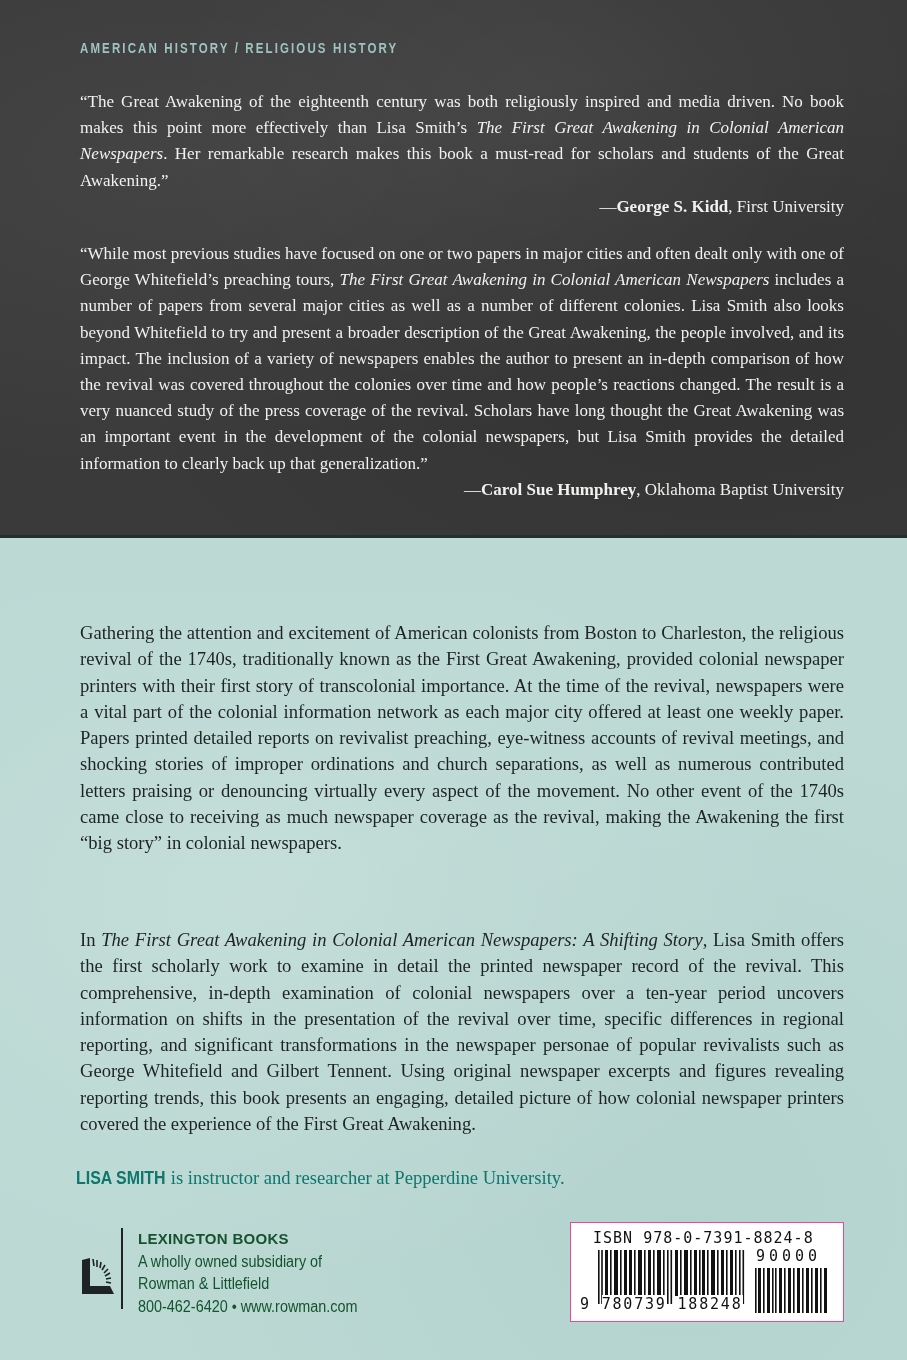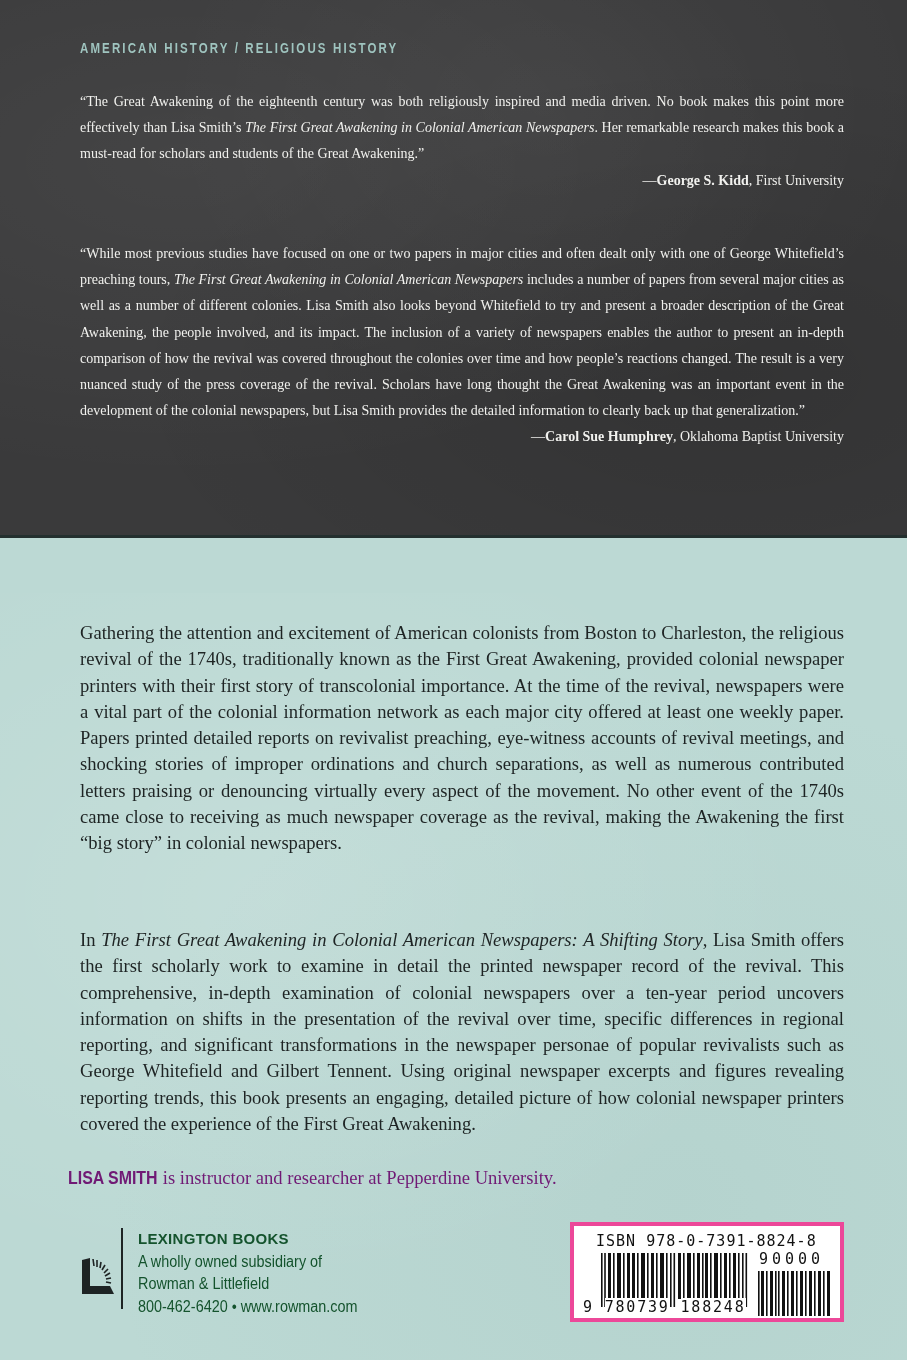--- a/index.html
+++ b/index.html
@@ -31,40 +31,40 @@
   .category {
     position: absolute; left: 80px; top: 40px;
     font-family: "Liberation Sans", "DejaVu Sans", sans-serif;
     font-size: 14px; font-weight: bold; letter-spacing: 2.6px;
     color: #9fc4bf;
     transform: scaleX(0.82); transform-origin: left top;
     white-space: nowrap;
   }
   .blurb {
     position: absolute; left: 80px; width: 764px;
-    color: #f1f1ee; font-size: 14px; line-height: 26.2px;
+    color: #f1f1ee; font-size: 17px; line-height: 26.2px;
     text-align: justify;
   }
   .blurb i { font-style: italic; }
   .blurb-1 { top: 89px; }
   .blurb-2 { top: 241px; }
   .attribution {
     display: block; text-align: right;
   }
   .attribution b { font-weight: bold; }
   .body-text {
     position: absolute; left: 80px; width: 764px;
     color: #1e2424; font-size: 18.6px; line-height: 26.3px;
     text-align: justify;
   }
   .body-1 { top: 620px; }
   .body-2 { top: 909px; margin-top: 18px; }
   .author-bio {
-    position: absolute; left: 68px; top: 1167px;
-    color: #701a75; font-size: 18.6px; white-space: nowrap;
+    position: absolute; left: 76px; top: 1167px;
+    color: #0f766e; font-size: 18.6px; white-space: nowrap;
   }
   .author-name {
     font-family: "Liberation Sans", "DejaVu Sans", sans-serif;
     font-weight: bold; font-size: 18.5px;
     display: inline-block; transform: scaleX(0.86); transform-origin: left center;
     margin-right: -14px;
   }
   .publisher-logo {
     position: absolute; left: 80px; top: 1256px; width: 36px; height: 40px;
   }
@@ -74,21 +74,21 @@
   }
   .publisher-block {
     position: absolute; left: 138px; top: 1228px;
     font-family: "Liberation Sans", "DejaVu Sans", sans-serif;
     color: #14532d; font-size: 16px; line-height: 22.5px;
   }
   .publisher-block .pub-name { font-weight: bold; font-size: 15px; letter-spacing: 0.3px; }
   .publisher-block .pub-line { transform: scaleX(0.9); transform-origin: left center; white-space: nowrap; }
   .barcode-box {
     position: absolute; left: 570px; top: 1222px; width: 274px; height: 100px;
-    background: #ffffff; border: 4px solid #ec4899;
+    background: #ffffff; border: 1px solid #ec4899;
   }
   .isbn-text {
     position: absolute; left: 22px; top: 6px;
     font-family: "DejaVu Sans Mono", "Liberation Mono", monospace;
     font-size: 15px; letter-spacing: 1px; color: #111; white-space: nowrap;
   }
   .barcode-main {
     position: absolute; left: 27px; top: 27px; width: 150px; height: 54px;
   }
   .barcode-addon {

